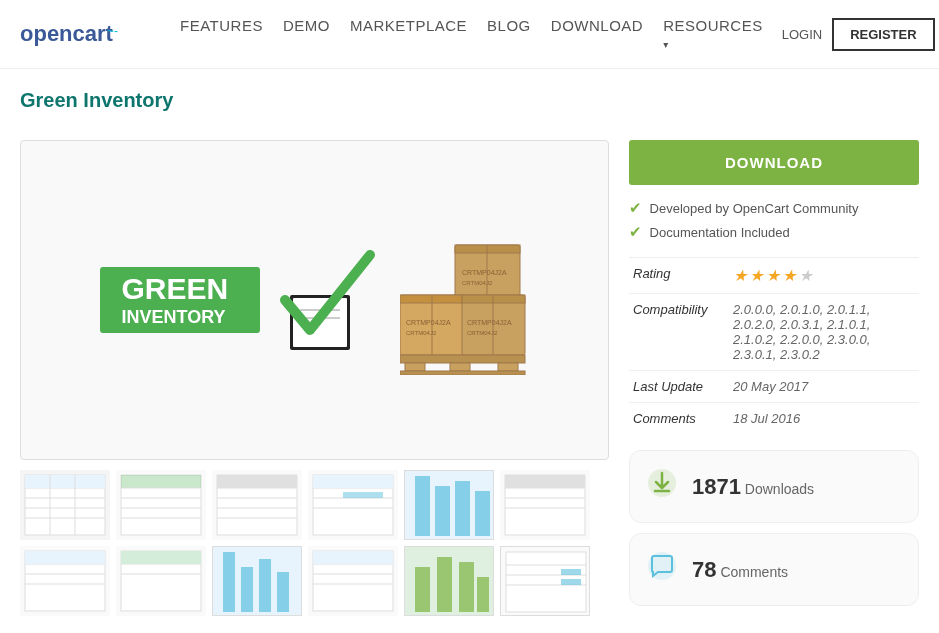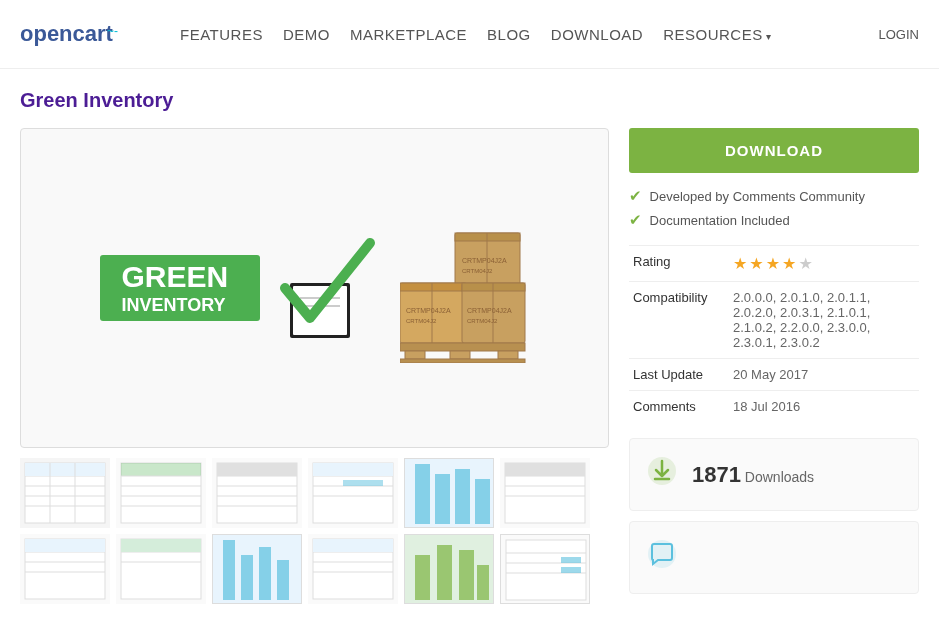--- a/index.html
+++ b/index.html
@@ -61,22 +61,22 @@
 
     
     .page-content {
       max-width: 939px;
       margin: 0 auto;
       padding: 20px 20px;
     }
     .page-title {
       font-size: 20px;
       font-weight: 600;
-      margin-bottom: 16px;
-      color: #4c1d95;
+      margin-bottom: 28px;
+      color: #0f766e;
     }
 
     .main-layout {
       display: flex;
       gap: 20px;
     }
 
     
     .left-col {
       flex: 1;
@@ -217,20 +217,21 @@
     .check-icon {
       color: #7cb342;
       font-size: 15px;
     }
 
     .info-table {
       width: 100%;
       border-collapse: collapse;
       font-size: 13px;
       margin-bottom: 16px;
+      font-style: italic;
     }
     .info-table td {
       padding: 8px 4px;
       vertical-align: top;
       border-top: 1px solid #eee;
       color: #555;
     }
     .info-table td:first-child {
       color: #333;
       font-weight: 500;
@@ -245,21 +246,21 @@
       display: flex;
       gap: 2px;
       align-items: center;
     }
     .star { color: #f5a623; font-size: 16px; }
     .star-empty { color: #ccc; font-size: 16px; }
 
     
     .stat-box {
       border: 1px solid #eee;
-      border-radius: 4px;
+      border-radius: 12px;
       padding: 16px;
       margin-bottom: 10px;
       display: flex;
       align-items: center;
       gap: 14px;
       background: #fafafa;
     }
     .stat-icon {
       font-size: 28px;
     }
@@ -288,20 +289,21 @@
   <div class="nav-links">
     <a class="nav-link">FEATURES</a>
     <a class="nav-link">DEMO</a>
     <a class="nav-link">MARKETPLACE</a>
     <a class="nav-link">BLOG</a>
     <a class="nav-link">DOWNLOAD</a>
     <a class="nav-link resources">RESOURCES</a>
   </div>
   <div class="nav-actions">
     <a class="btn-login">LOGIN</a>
+    <button class="btn-register">REGISTER</button>
   </div>
 </nav>
 
 <div class="page-content">
   <h1 class="page-title">Green Inventory</h1>
 
   <div class="main-layout">
 
     <div class="left-col">
       <div class="main-image-container">
@@ -494,21 +496,21 @@
         </div>
       </div>
     </div>
 
     <div class="right-col">
       <button class="download-btn">DOWNLOAD</button>
 
       <ul class="features-list">
         <li>
           <span class="check-icon">✔</span>
-          <span>Developed by Comments Community</span>
+          <span>Developed by OpenCart Community</span>
         </li>
         <li>
           <span class="check-icon">✔</span>
           <span>Documentation Included</span>
         </li>
       </ul>
 
       <table class="info-table">
         <tbody>
             <tr>
@@ -552,17 +554,21 @@
         </div>
       </div>
 
       <div class="stat-box">
         <span class="stat-icon comment-color">
           <svg width="32" height="32" viewBox="0 0 32 32">
             <circle cx="16" cy="16" r="14" fill="#5bc0de" opacity="0.15"></circle>
             <path d="M6 8 Q6 6 8 6 L24 6 Q26 6 26 8 L26 20 Q26 22 24 22 L12 22 L7 26 L7 22 Q6 22 6 20 Z" stroke="#5bc0de" stroke-width="2" fill="none"></path>
           </svg>
         </span>
+        <div>
+          <span class="stat-number">78</span>
+          <span class="stat-label">Comments</span>
+        </div>
       </div>
     </div>
 
   </div>
 </div>
 
 </body></html>

